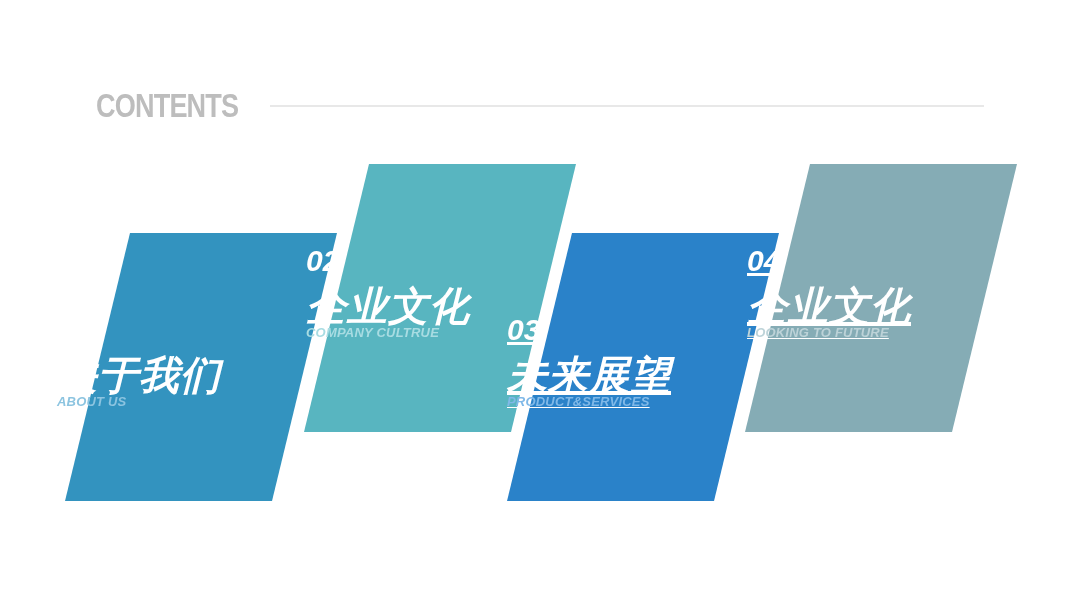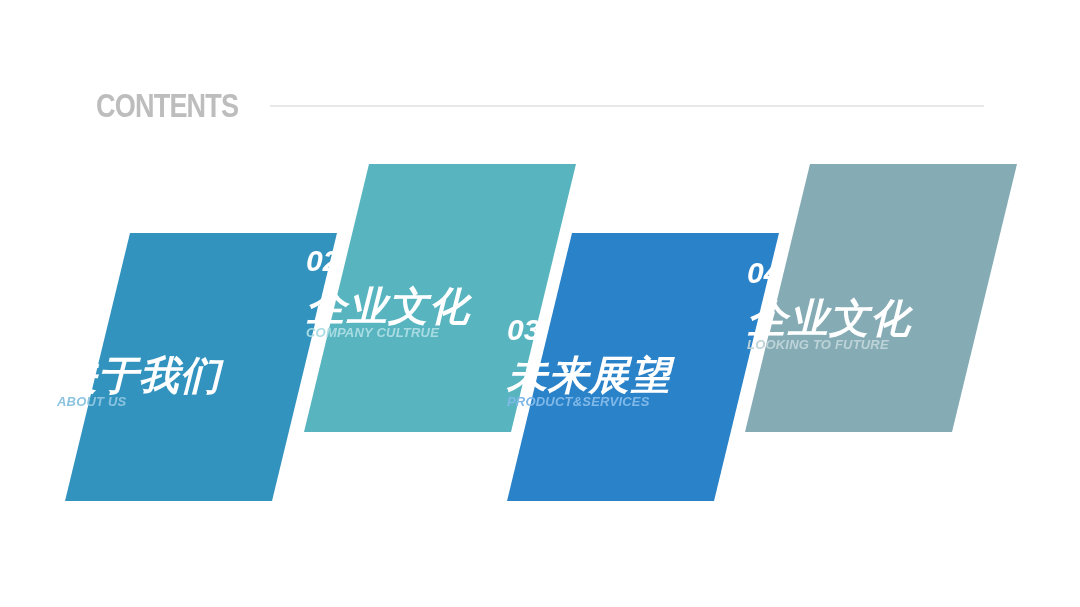--- a/index.html
+++ b/index.html
@@ -99,27 +99,27 @@
   <div class="shape" style="background:#58b5c0;"></div>
   <div class="content" style="top:80px; left:2px;">
     <span class="num">02</span>
     <span class="cn">企业文化</span>
     <span class="en" style="color:#a8dce2;">COMPANY CULTRUE</span>
   </div>
 </div>
 
 <div class="card" style="left:507px; top:233px;">
   <div class="shape" style="background:#2a82c9;"></div>
-  <div class="content" style="top:80px; left:0px;">
+  <div class="content" style="top:80px; left:0px;text-decoration:underline;">
     <span class="num">03</span>
     <span class="cn">未来展望</span>
     <span class="en" style="color:#80b9e8;">PRODUCT&amp;SERVICES</span>
   </div>
 </div>
 
 <div class="card" style="left:745px; top:164px;">
   <div class="shape" style="background:#85acb5;"></div>
-  <div class="content" style="top:92px; left:2px;">
+  <div class="content" style="top:80px; left:2px;text-decoration:underline;">
     <span class="num">04</span>
     <span class="cn">企业文化</span>
     <span class="en" style="color:#bdd3d8;">LOOKING TO FUTURE</span>
   </div>
 </div>
 
 </body></html>

